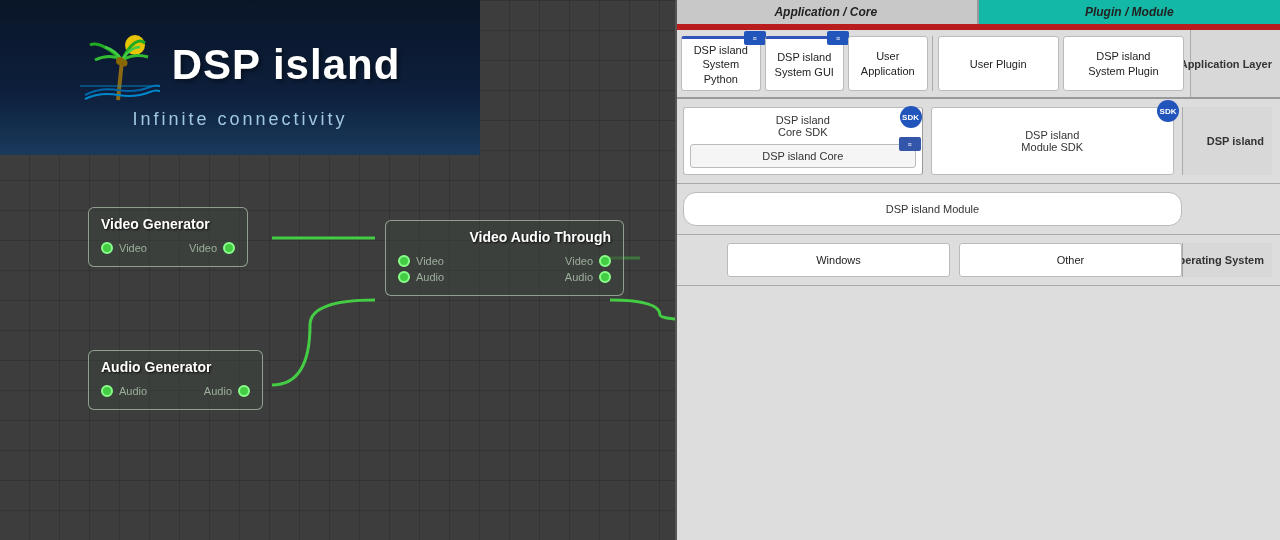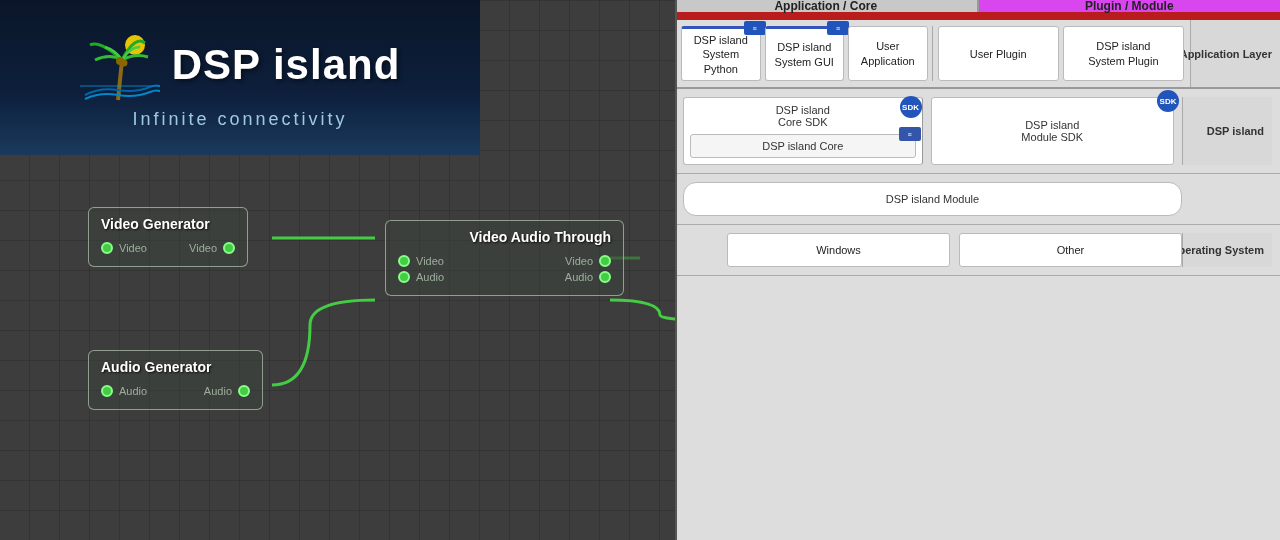--- a/index.html
+++ b/index.html
@@ -148,39 +148,40 @@
       position: absolute;
       top: 0;
       left: 675px;
       width: 605px;
       height: 540px;
       background: #ddd;
     }
 
     .arch-top-bar {
       display: flex;
-      height: 20px;
-      border-bottom: 8px solid #b91c1c;
+      height: 30px;
+      border-bottom: 6px solid #b91c1c;
+      font-style: italic;
     }
 
     .arch-top-left {
       flex: 1;
       background: #c8c8c8;
       display: flex;
       align-items: center;
       justify-content: center;
       font-size: 12px;
       font-weight: bold;
       color: #222;
       border-right: 2px solid #999;
     }
 
     .arch-top-right {
       flex: 1;
-      background: #d946ef;
+      background: #14b8a6;
       display: flex;
       align-items: center;
       justify-content: center;
       font-size: 12px;
       font-weight: bold;
       color: #222;
     }
 
     .arch-row {
       display: flex;

